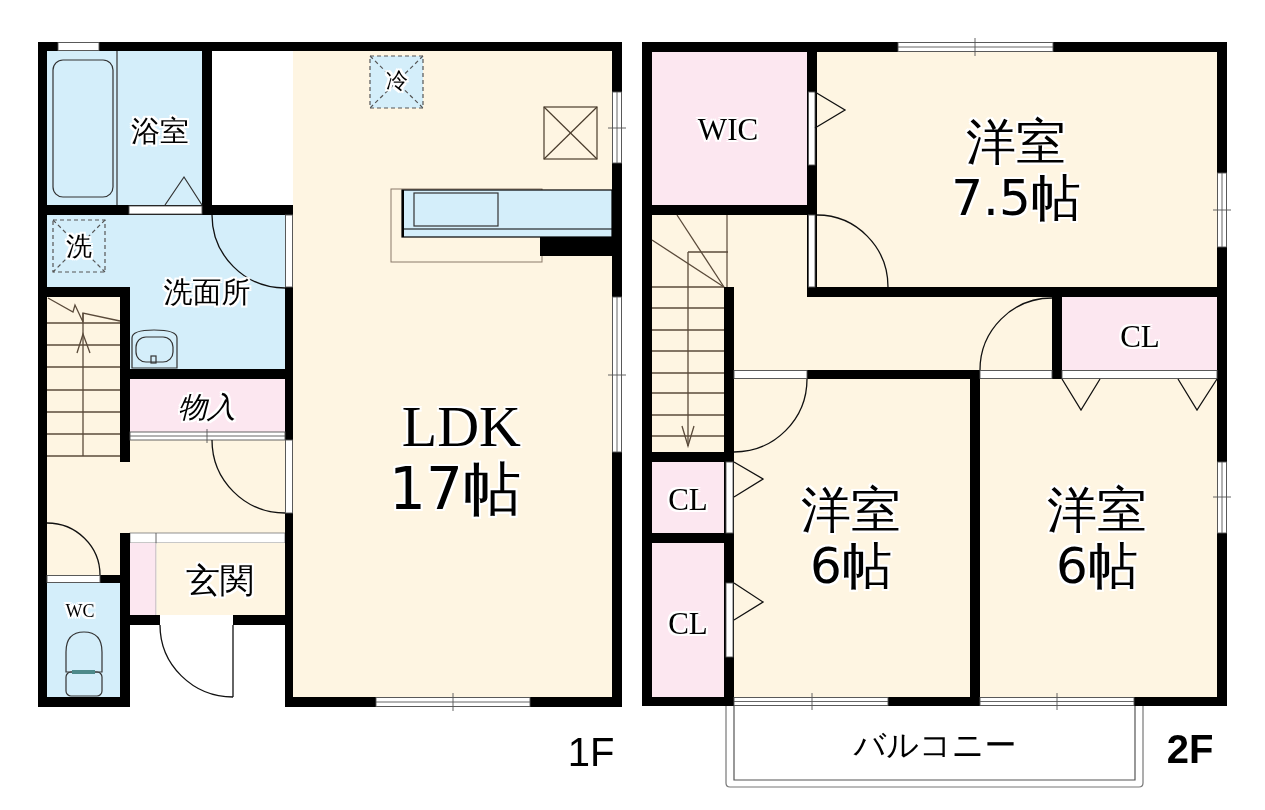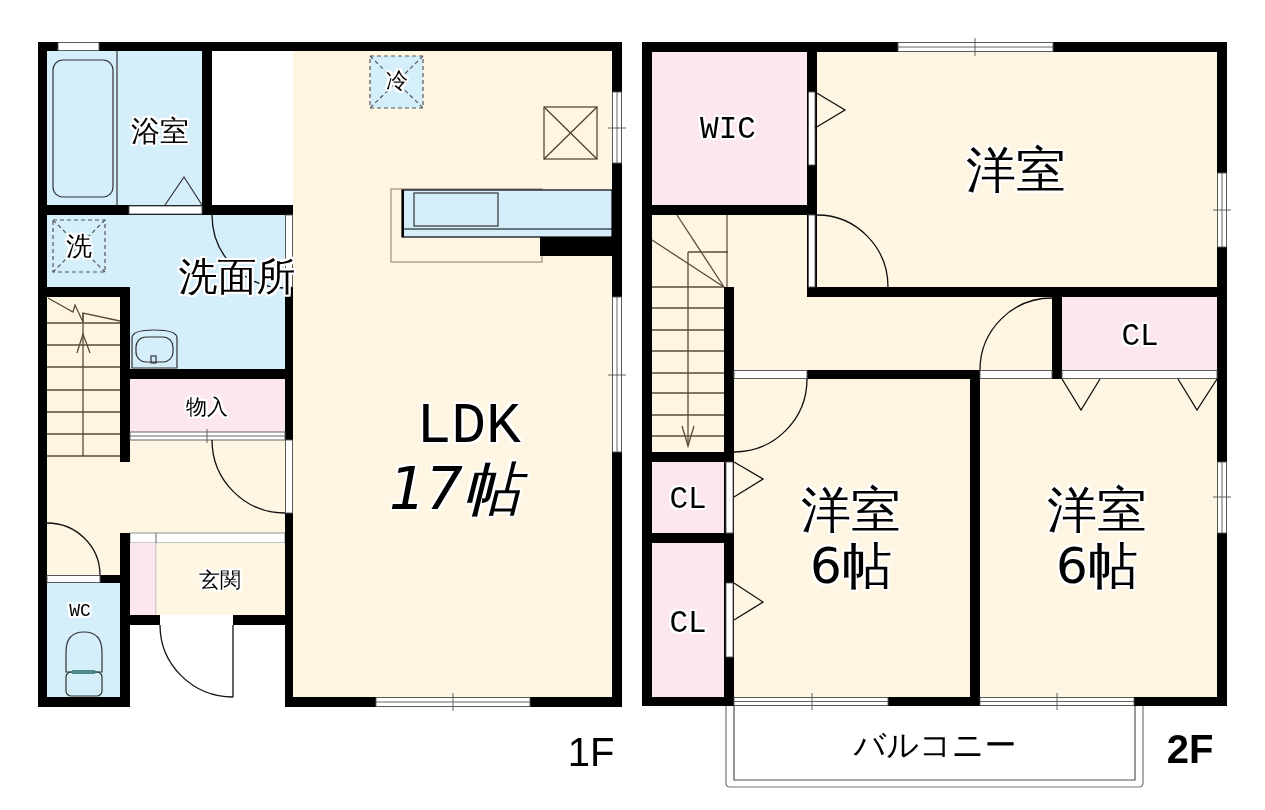--- a/index.html
+++ b/index.html
@@ -21,21 +21,21 @@
   .open{fill:#ffffff;}
   .win{fill:#ffffff;stroke:var(--window_line);stroke-width:0.9;}
   .wline{stroke:var(--window_line);stroke-width:0.9;fill:none;}
   .fx{fill:none;stroke:var(--fixture_line);stroke-width:1.2;}
   .arc{fill:none;stroke:#111;stroke-width:1.3;}
   .dash{fill:none;stroke:#555;stroke-width:1.2;stroke-dasharray:4 3;}
   .stair{stroke:#5a4a3a;stroke-width:1.3;fill:none;}
   .lbl{position:absolute;transform:translate(-50%,-50%);white-space:nowrap;color:#000;line-height:1;text-align:center;
     text-shadow:-2px -2px 0 #fff,2px -2px 0 #fff,-2px 2px 0 #fff,2px 2px 0 #fff,0 -2px 0 #fff,0 2px 0 #fff,-2px 0 0 #fff,2px 0 0 #fff,0 0 3px #fff;}
   .lbl span{display:block;}
-  .latin{font-family:Liberation Mono, monospace;}
+  .latin{font-family:Liberation Serif, serif;}
   .floor-tag{position:absolute;transform:translate(-50%,-50%);font-family:"Liberation Sans",sans-serif;font-size:40px;color:#000;line-height:1;}
 </style>
 </head>
 <body>
 
 <div id="canvas">
 <svg width="1265" height="810" viewBox="0 0 1265 810">
 
   <g>
 
@@ -257,34 +257,35 @@
       <line class="stair" x1="652" y1="415" x2="724" y2="415"></line>
       <line class="stair" x1="652" y1="436" x2="724" y2="436"></line>
       <line class="stair" x1="688" y1="252" x2="688" y2="446"></line>
       <polyline class="stair" points="682,426 688,446 694,426"></polyline>
     </g>
   </g>
 </svg>
 
 <div class="lbl" style="left:160px;top:131px;font-size:29px;">浴室</div>
 <div class="lbl" style="left:79px;top:246px;font-size:26px;">洗</div>
-<div class="lbl" style="left:207px;top:276px;font-size:39px;margin-left:30px;">洗面所</div>
-<div class="lbl" style="left:207px;top:407px;font-size:21px;">物入</div>
-<div class="lbl" style="left:220px;top:580px;font-size:21px;">玄関</div>
+<div class="lbl" style="left:207px;top:292px;font-size:29px;">洗面所</div>
+<div class="lbl" style="left:207px;top:407px;font-size:29px;font-style:italic;">物入</div>
+<div class="lbl" style="left:220px;top:580px;font-size:34px;">玄関</div>
 <div class="lbl latin" style="left:80px;top:611px;font-size:18px;">WC</div>
 <div class="lbl" style="left:397px;top:81px;font-size:22px;">冷</div>
 <div class="lbl" style="left:455px;top:458px;font-size:58px;">
   <span class="latin" style="line-height:62px;text-align:right;">LDK</span>
-  <span style="line-height:62px;font-style:italic;">17帖</span>
+  <span style="line-height:62px;">17帖</span>
 </div>
 <div class="floor-tag" style="left:591px;top:752px;">1F</div>
 
 <div class="lbl latin" style="left:728px;top:129px;font-size:31px;">WIC</div>
 <div class="lbl" style="left:1016px;top:170px;font-size:50px;">
   <span style="line-height:56px;">洋室</span>
+  <span style="line-height:56px;">7.5帖</span>
 </div>
 <div class="lbl latin" style="left:1140px;top:336px;font-size:31px;">CL</div>
 <div class="lbl latin" style="left:688px;top:499px;font-size:31px;">CL</div>
 <div class="lbl latin" style="left:688px;top:623px;font-size:31px;">CL</div>
 <div class="lbl" style="left:851px;top:538px;font-size:50px;">
   <span style="line-height:56px;">洋室</span>
   <span style="line-height:56px;">6帖</span>
 </div>
 <div class="lbl" style="left:1097px;top:538px;font-size:50px;">
   <span style="line-height:56px;">洋室</span>

